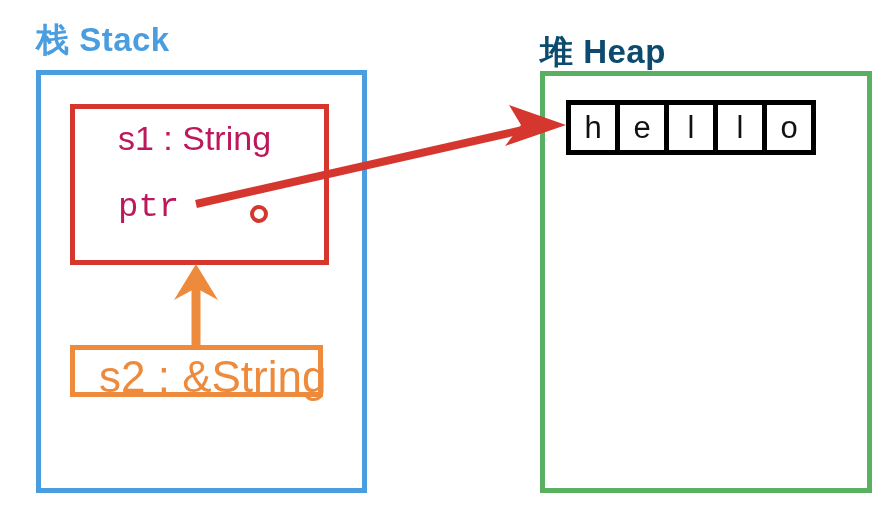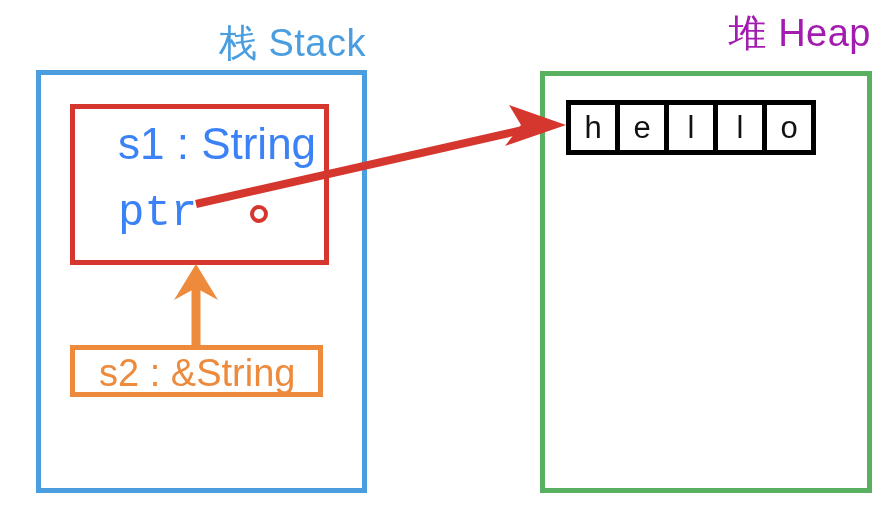--- a/index.html
+++ b/index.html
@@ -10,37 +10,37 @@
   #canvas {
     position: relative;
     width: 892px;
     height: 526px;
     background: #ffffff;
     font-family: "Liberation Sans", "DejaVu Sans", sans-serif;
     overflow: hidden;
   }
   .region-title {
     position: absolute;
-    font-size: 38px;
-    font-weight: 400;
+    font-size: 33px;
+    font-weight: 700;
     letter-spacing: 0.5px;
     white-space: nowrap;
-    text-align: right;
+    text-align: left;
   }
   #stack-title {
     left: 36px;
     top: 18px;
     width: 330px;
     color: #4a9ee0;
   }
   #heap-title {
     left: 540px;
-    top: 8px;
+    top: 30px;
     width: 331px;
-    color: #a21caf;
+    color: #0c4a6e;
   }
   .outer-box {
     position: absolute;
     background: transparent;
     box-sizing: border-box;
   }
   #stack-box {
     left: 36px;
     top: 70px;
     width: 331px;
@@ -59,22 +59,22 @@
     left: 70px;
     top: 104px;
     width: 259px;
     height: 161px;
     border: 5px solid #d5372f;
     box-sizing: border-box;
     background: transparent;
   }
   .red-text {
     position: absolute;
-    color: #3b82f6;
-    font-size: 44px;
+    color: #be185d;
+    font-size: 34px;
     white-space: nowrap;
   }
   #s1-label {
     left: 43px;
     top: 10px;
   }
   #ptr-label {
     left: 43px;
     top: 79px;
     font-family: Liberation Mono, monospace;
@@ -98,21 +98,21 @@
     height: 52px;
     border: 5px solid #ed8a3c;
     box-sizing: border-box;
     background: transparent;
   }
   #s2-label {
     position: absolute;
     left: 24px;
     top: 2px;
     color: #ed8a3c;
-    font-size: 38px;
+    font-size: 44px;
     white-space: nowrap;
   }
   #heap-cells {
     position: absolute;
     left: 566px;
     top: 100px;
     display: flex;
   }
   .heap-cell {
     width: 54px;

